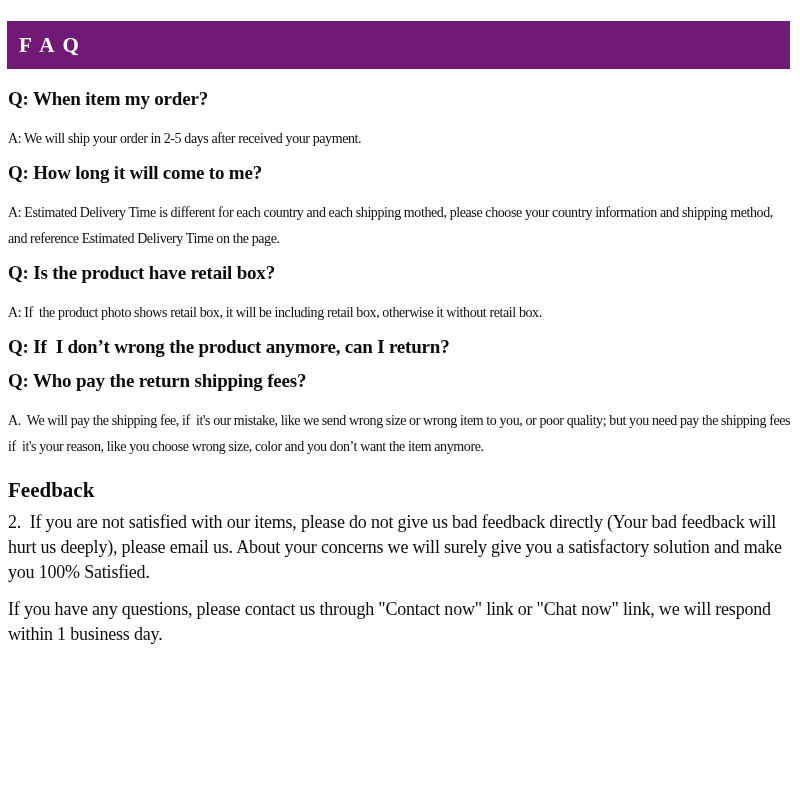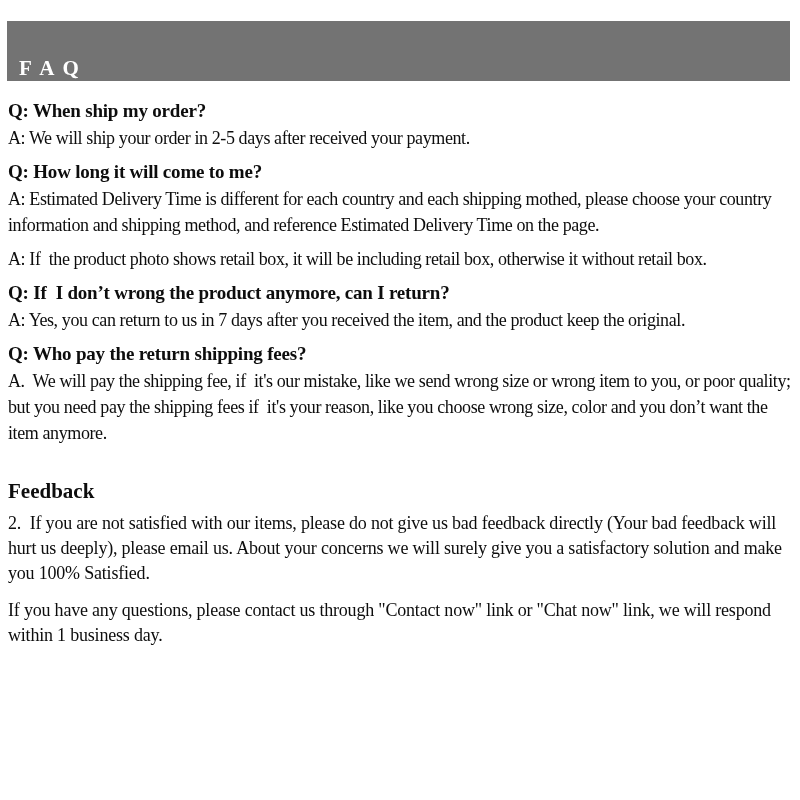--- a/index.html
+++ b/index.html
@@ -7,24 +7,24 @@
     width: 800px; height: 800px;
     background: #ffffff;
     font-family: "Liberation Serif", "DejaVu Serif", serif;
     color: #0d0d0d;
     overflow: hidden;
   }
   .page { width: 800px; height: 800px; position: relative; }
 
   .faq-bar {
     margin: 21px 10px 0 7px;
-    height: 60px;
-    background: #737373;
+    height: 48px;
+    background: #701a75;
     display: flex;
-    align-items: flex-end;
+    align-items: center;
   }
   .faq-bar-title {
     color: #ffffff;
     font-weight: bold;
     font-size: 21px;
     letter-spacing: 2px;
     padding-left: 12px;
     white-space: pre-wrap;
   }
 
@@ -33,28 +33,28 @@
   .faq { margin-top: 17px; }
   .faq-item + .faq-item { margin-top: 8px; }
   .q {
     font-weight: bold;
     font-size: 19px;
     line-height: 26px;
     letter-spacing: -0.2px;
     white-space: pre-wrap;
   }
   .a {
-    font-size: 18px;
+    font-size: 14px;
     line-height: 26px;
     letter-spacing: -0.4px;
-    margin-top: 1px;
+    margin-top: 14px;
     white-space: pre-wrap;
   }
 
-  .sect { margin-top: 31px; }
+  .sect { margin-top: 16px; }
   .sect-heading {
     font-size: 21px;
     line-height: 28px;
     font-weight: bold;
     margin: 0;
     white-space: pre-wrap;
   }
   .sect-body {
     margin: 6px 0 0 0;
     font-size: 18px;
@@ -71,36 +71,36 @@
 
   <div class="faq-bar">
     <span class="faq-bar-title">F A Q</span>
   </div>
 
   <div class="content">
 
     <section class="faq">
 
       <div class="faq-item">
-        <div class="q">Q: When ship my order?</div>
+        <div class="q">Q: When item my order?</div>
         <div class="a">A: We will ship your order in 2-5 days after received your payment.</div>
       </div>
 
       <div class="faq-item">
         <div class="q">Q: How long it will come to me?</div>
         <div class="a">A: Estimated Delivery Time is different for each country and each shipping mothed, please choose your country information and shipping method, and reference Estimated Delivery Time on the page.</div>
       </div>
 
       <div class="faq-item">
+        <div class="q">Q: Is the product have retail box?</div>
         <div class="a">A: If  the product photo shows retail box, it will be including retail box, otherwise it without retail box.</div>
       </div>
 
       <div class="faq-item">
         <div class="q">Q: If  I don’t wrong the product anymore, can I return?</div>
-        <div class="a">A: Yes, you can return to us in 7 days after you received the item, and the product keep the original.</div>
       </div>
 
       <div class="faq-item">
         <div class="q">Q: Who pay the return shipping fees?</div>
         <div class="a">A.  We will pay the shipping fee, if  it's our mistake, like we send wrong size or wrong item to you, or poor quality; but you need pay the shipping fees if  it's your reason, like you choose wrong size, color and you don’t want the item anymore.</div>
       </div>
 
     </section>
 
     <section class="sect feedback">

